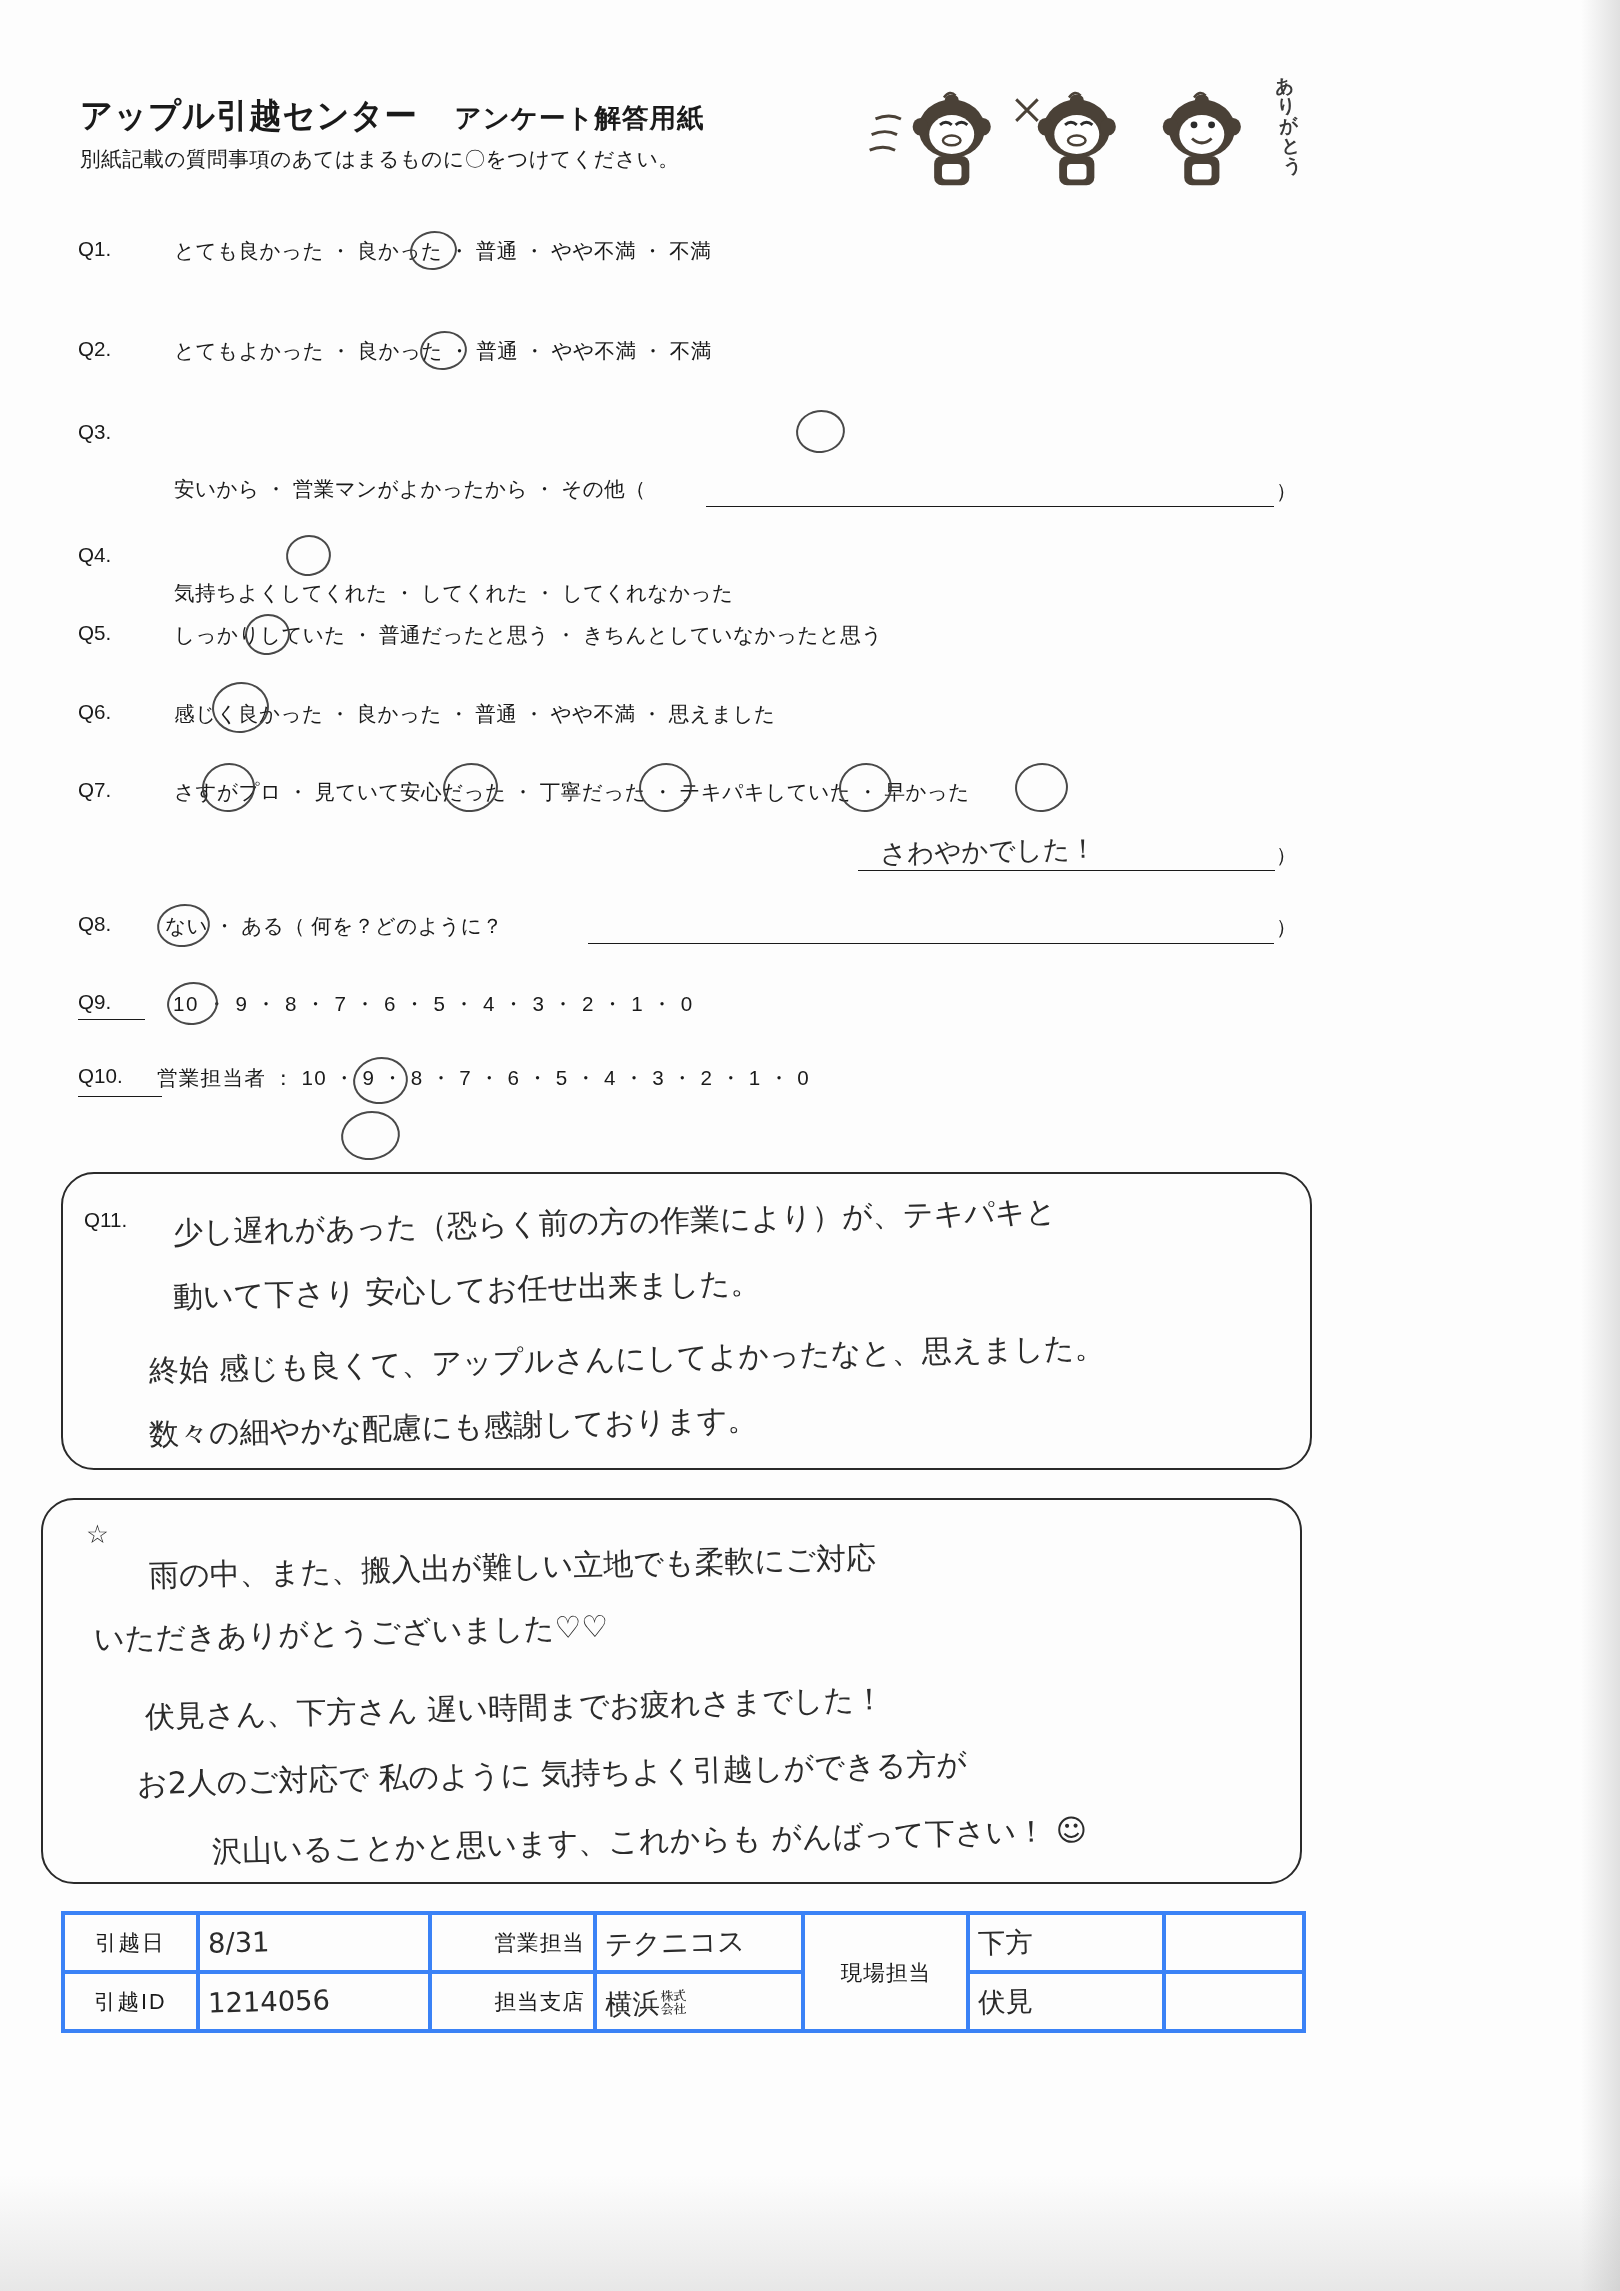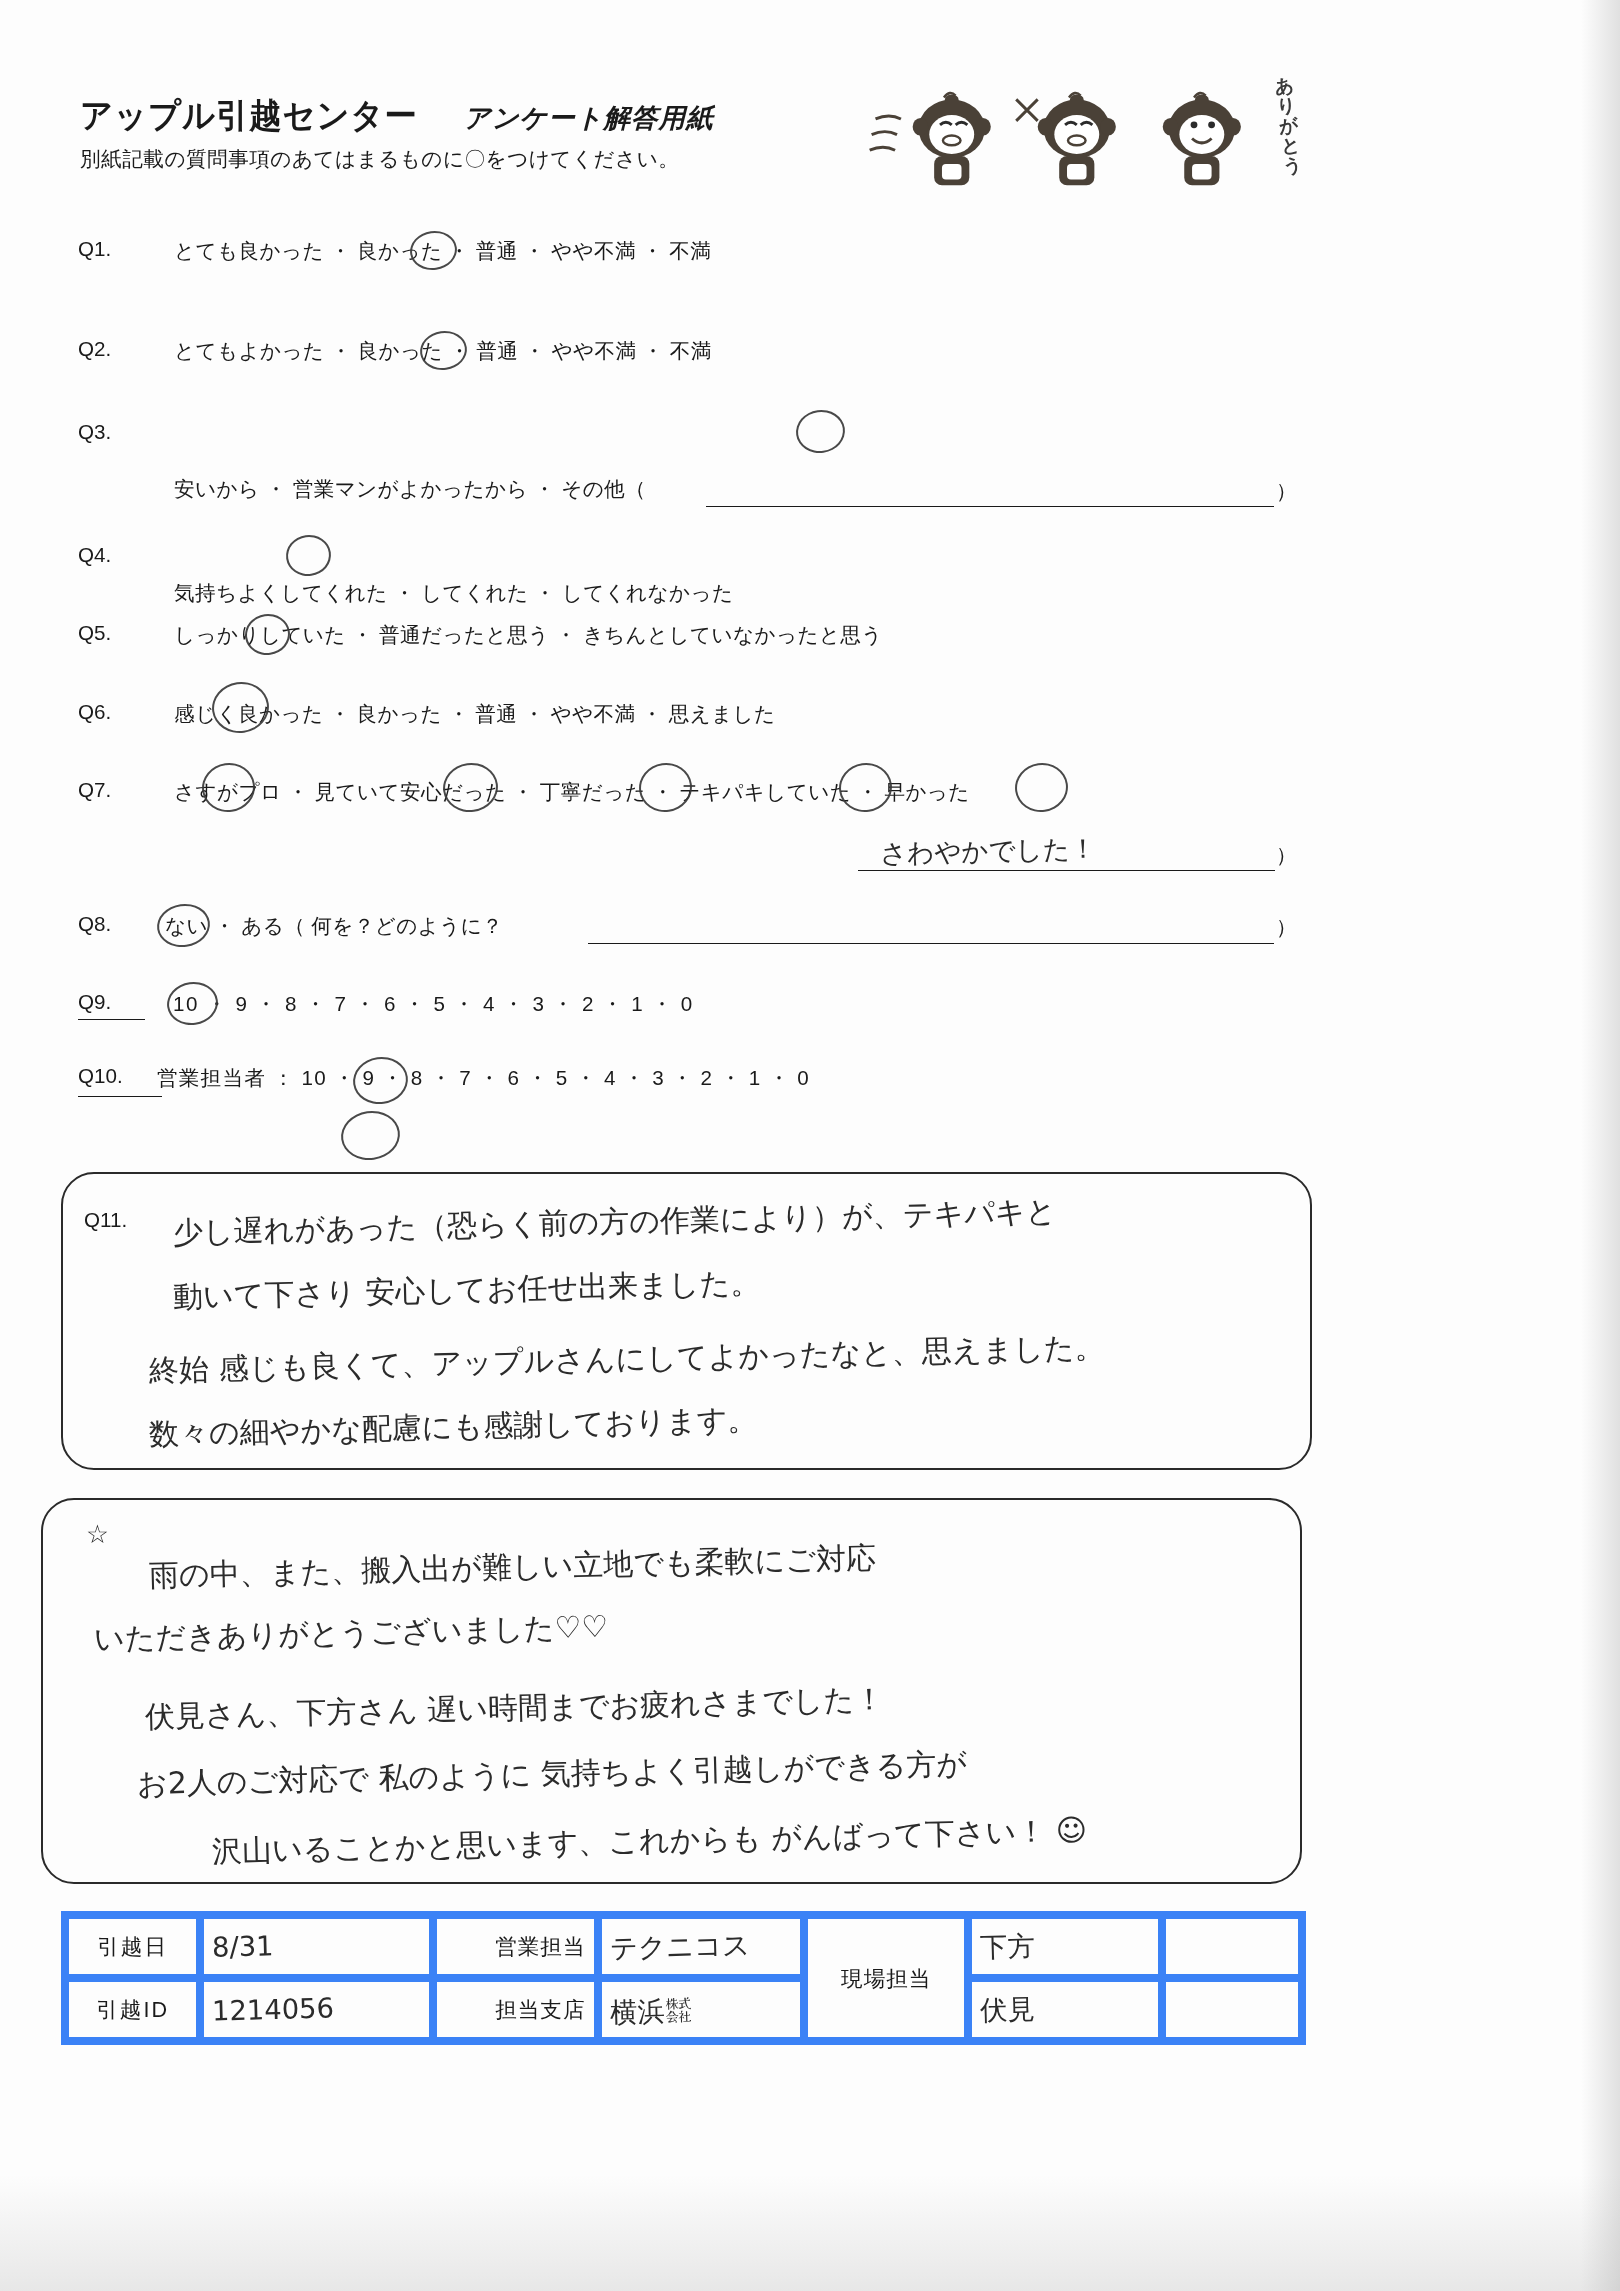--- a/index.html
+++ b/index.html
@@ -45,23 +45,22 @@
     font-weight: bold;
     font-size: 34px;
     letter-spacing: 1px;
     display: inline-block;
     transform: scaleX(0.95);
     transform-origin: left center;
   }
   .title-sub {
     font-weight: bold;
     font-size: 26.5px;
-    margin-left: 28px;
+    margin-left: 19px;
     letter-spacing: 1px;
-    font-style: italic;
   }
   .title-note {
     position: absolute;
     left: 80px;
     top: 145px;
     font-size: 20.6px;
     letter-spacing: 0.5px;
   }
 
   
@@ -144,21 +143,21 @@
 
   
   .tbl {
     position: absolute;
     left: 61px;
     top: 1911px;
     width: 1245px;
     border-collapse: collapse;
   }
   .tbl td {
-    border: 8px solid #3b82f6;
+    border: 4px solid #3b82f6;
     height: 51px;
     font-size: 21.6px;
     padding: 2px 8px;
     vertical-align: middle;
   }
   .lbl { width: 127px; text-align: center; letter-spacing: 2px; }
   .val { width: 225px; }
   .lbl2 { width: 162px; text-align: right; letter-spacing: 1px; }
   .val2 { width: 211px; }
   .lbl3 { width: 162px; text-align: center; letter-spacing: 1px; }

